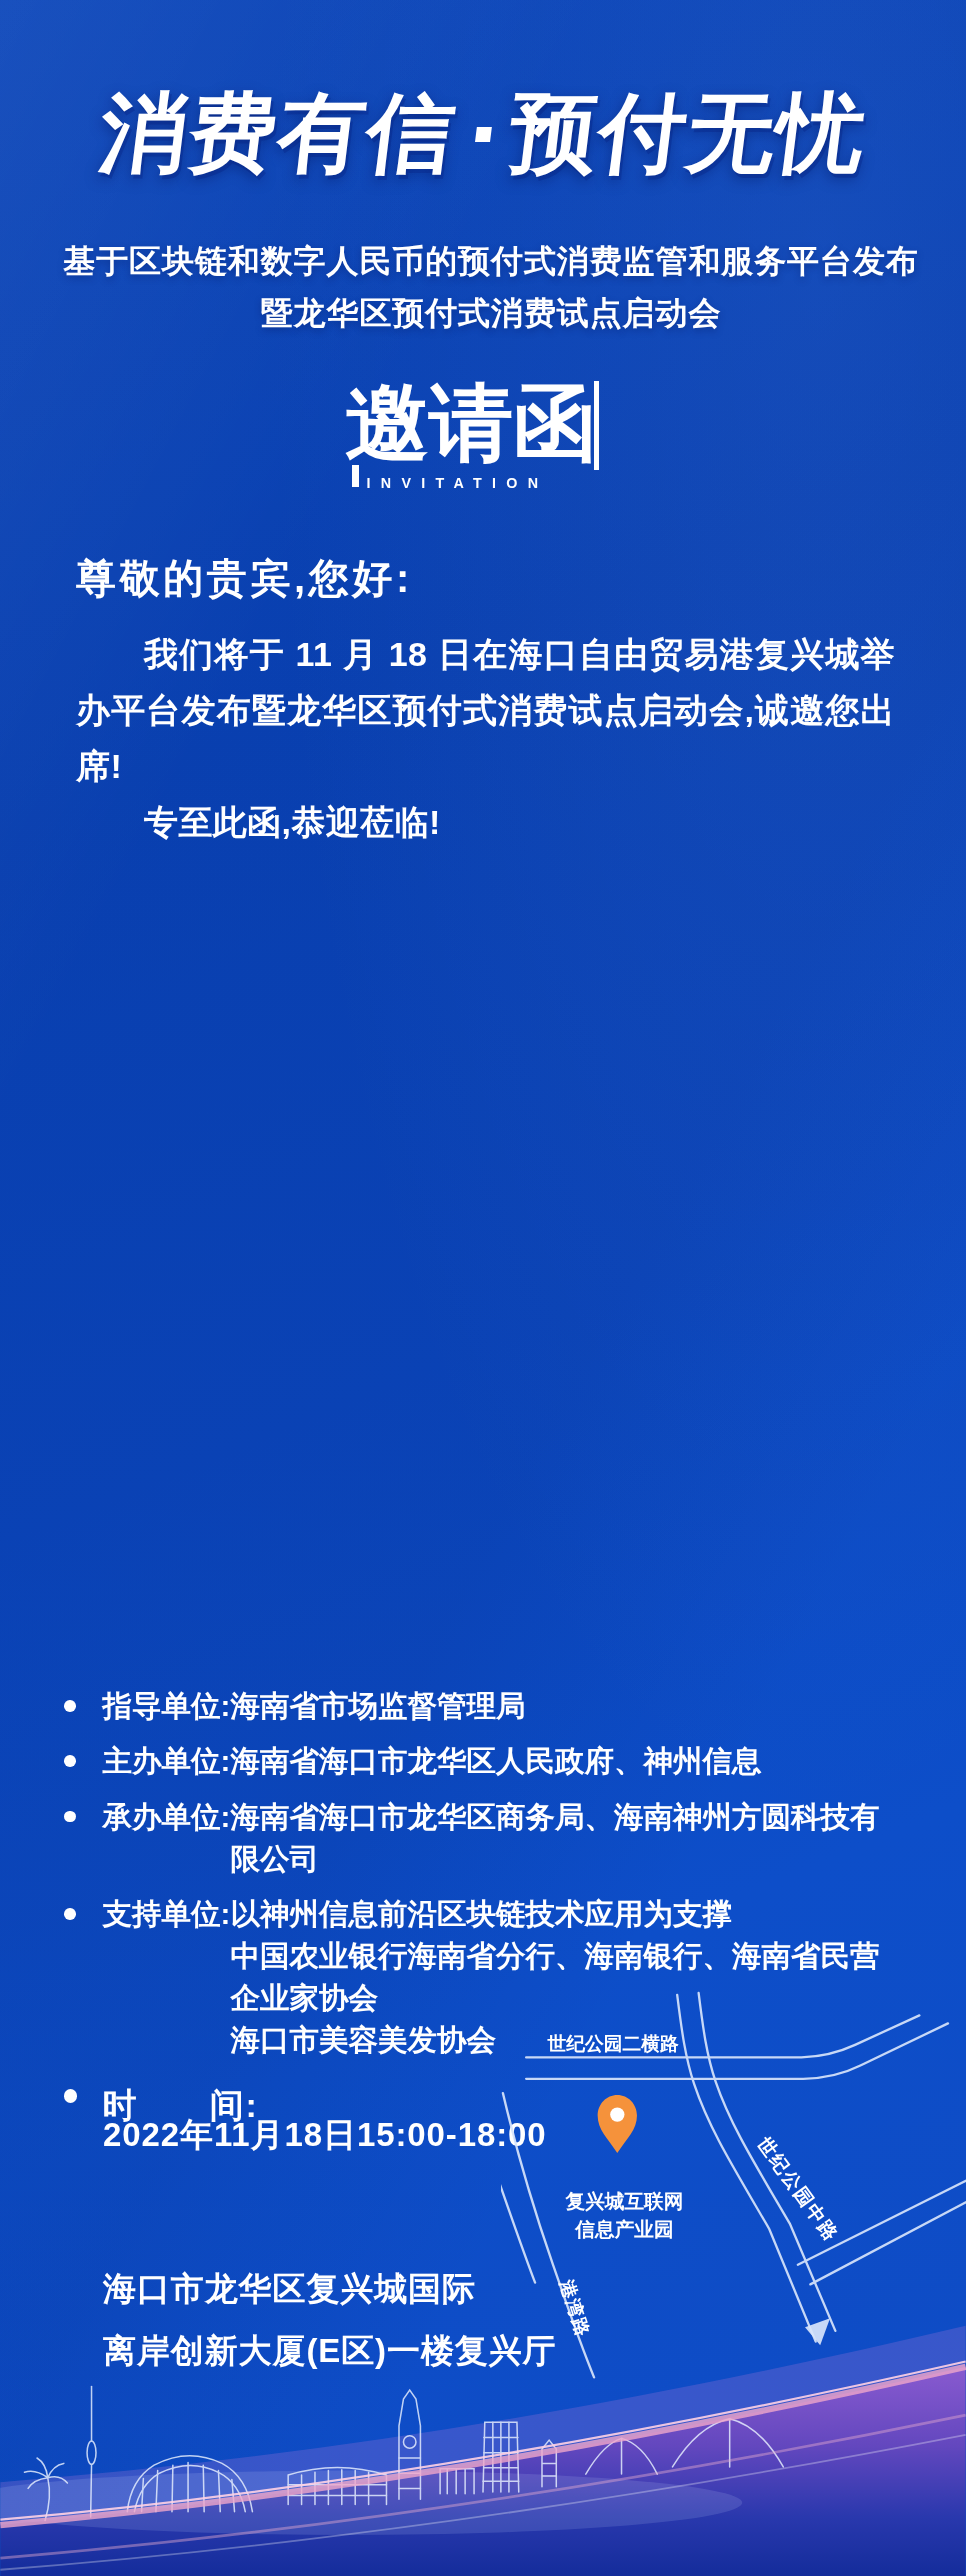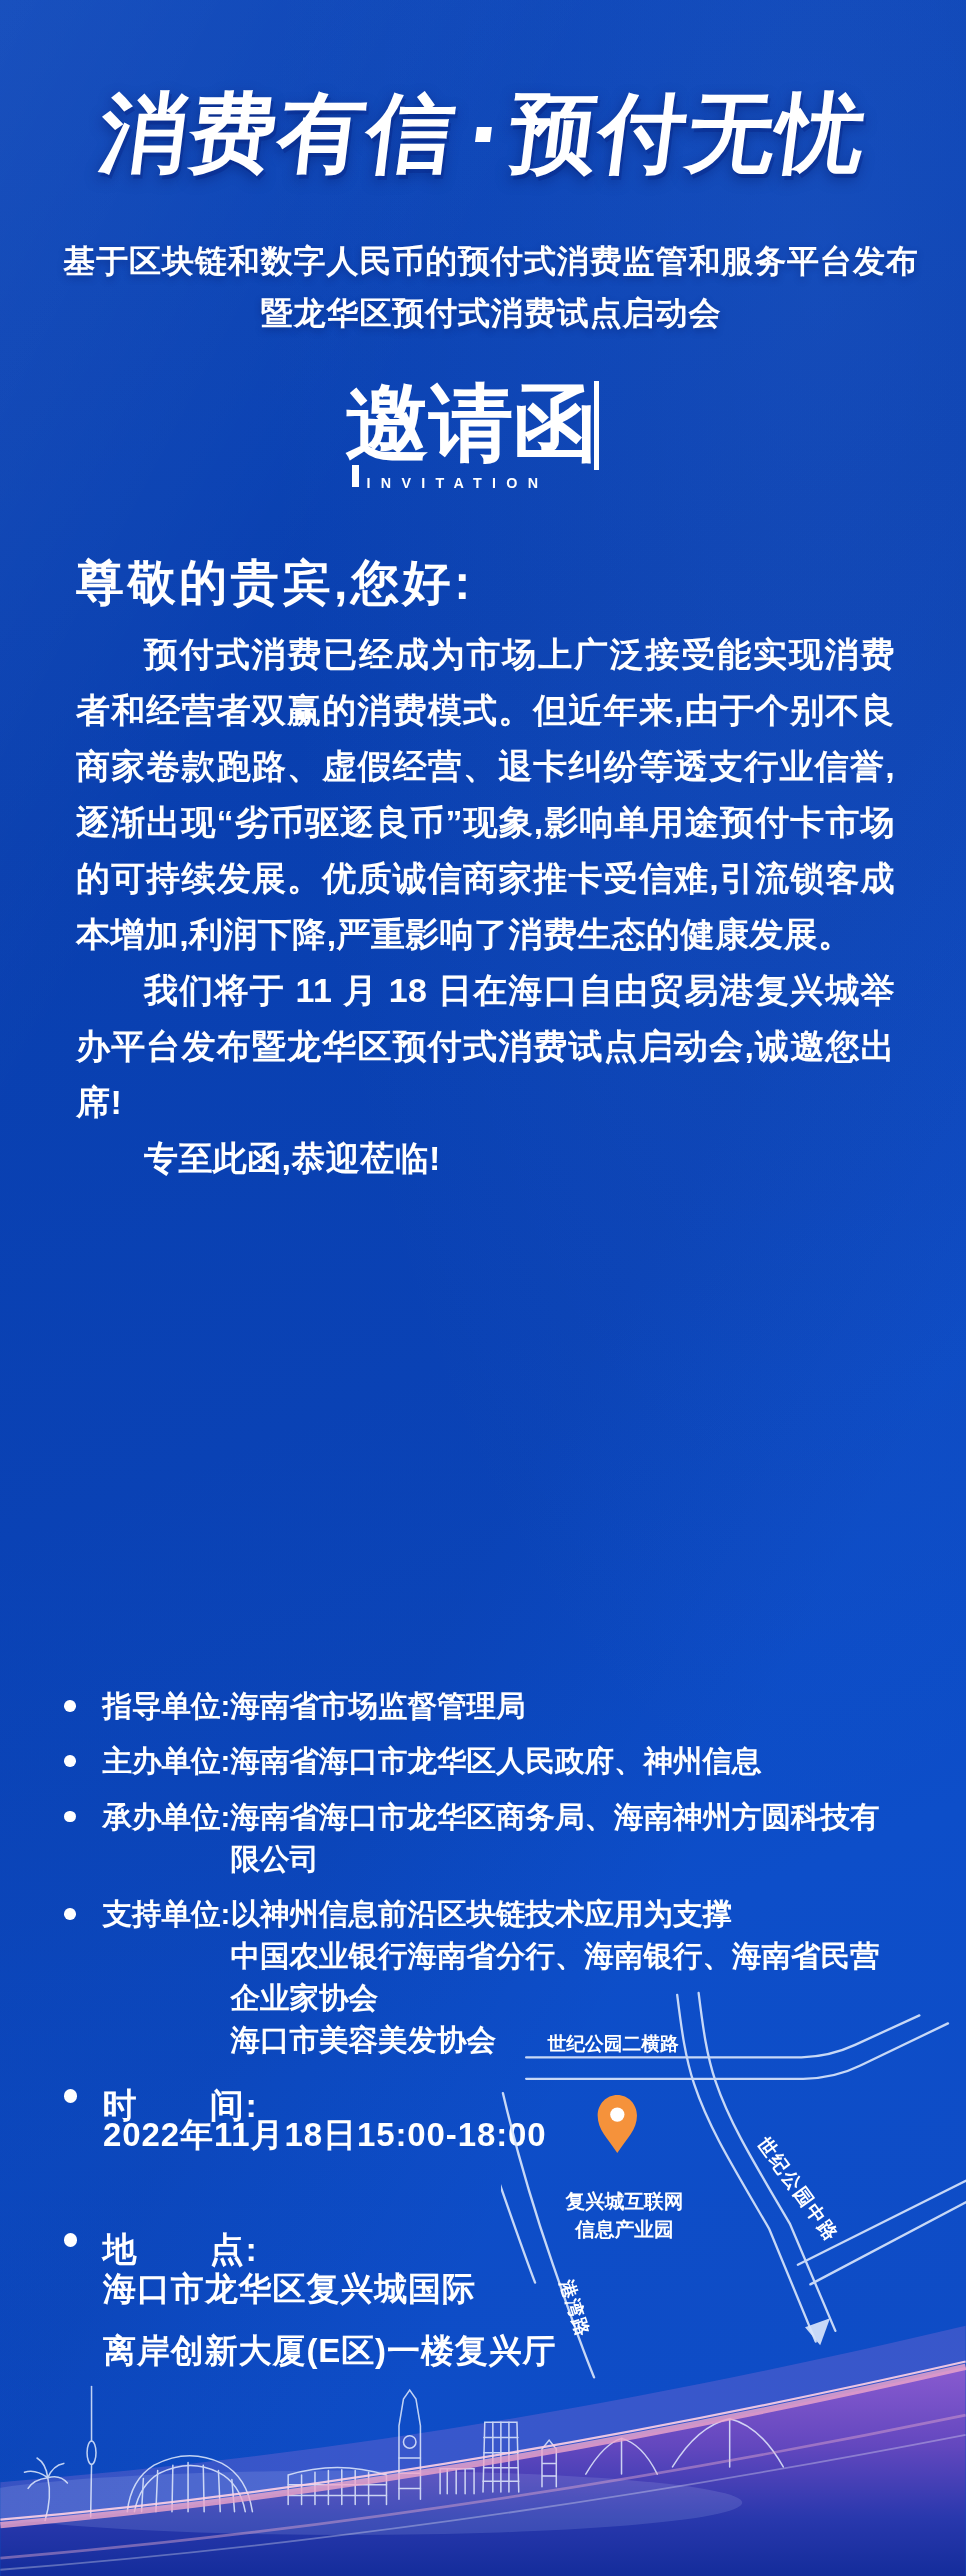--- a/index.html
+++ b/index.html
@@ -24,21 +24,21 @@
     font-size:32px;letter-spacing:0.9px;text-shadow:0 2.7px 7.2px rgba(4,24,100,.4);}
   .subtitle.l1{top:240px;}
   .subtitle.l2{top:292px;}
   
   .badge{position:absolute;top:379px;left:345px;width:268px;}
   .badge-cn{font-size:84px;font-weight:bold;letter-spacing:0;line-height:89px;white-space:nowrap;}
   .badge-vbar{position:absolute;top:1.8px;left:249px;width:5.4px;height:89px;background:#fff;}
   .badge-underbar{position:absolute;top:86px;left:7.2px;width:7.2px;height:21.5px;background:#fff;}
   .badge-en{margin-top:7.2px;margin-left:21.5px;font-size:14.3px;font-weight:bold;letter-spacing:10.3px;white-space:nowrap;}
   
-  .greeting{position:absolute;top:551px;left:76px;font-size:48px;font-weight:bold;letter-spacing:3.6px;}
+  .greeting{position:absolute;top:551px;left:76px;font-size:40px;font-weight:bold;letter-spacing:3.6px;}
   .letter{position:absolute;top:626px;left:76px;width:819px;font-size:34px;font-weight:bold;
     line-height:56px;text-align:justify;letter-spacing:0.4px;}
   .letter p{margin:0;text-indent:2em;}
   
   .orgs{position:absolute;top:1685px;left:0;width:903px;}
   .org-item{display:flex;align-items:flex-start;margin-bottom:13.4px;}
   .dot{flex:0 0 11.6px;width:11.6px;height:11.6px;border-radius:50%;background:#fff;margin:15px 0 0 64px;}
   .org-label{flex:0 0 128px;margin-left:27px;font-size:29.5px;font-weight:bold;line-height:42px;white-space:nowrap;}
   .org-lines{flex:1;font-size:29.5px;font-weight:bold;line-height:42px;}
   
@@ -63,21 +63,20 @@
 
   <div class="badge">
     <div class="badge-cn">邀请函</div>
     <div class="badge-vbar"></div>
     <div class="badge-underbar"></div>
     <div class="badge-en">INVITATION</div>
   </div>
 
   <div class="greeting">尊敬的贵宾,您好:</div>
   <div class="letter">
-    <p>预付式消费已经成为市场上广泛接受能实现消费者和经营者双赢的消费模式。但近年来,由于个别不良商家卷款跑路、虚假经营、退卡纠纷等透支行业信誉,逐渐出现“劣币驱逐良币”现象,影响单用途预付卡市场的可持续发展。优质诚信商家推卡受信难,引流锁客成本增加,利润下降,严重影响了消费生态的健康发展。</p>
     <p>我们将于 11 月 18 日在海口自由贸易港复兴城举办平台发布暨龙华区预付式消费试点启动会,诚邀您出席!</p>
     <p>专至此函,恭迎莅临!</p>
   </div>
 
   <div class="orgs">
     <div class="org-item">
       <span class="dot"></span>
       <span class="org-label">指导单位:</span>
       <span class="org-lines">
         <div>海南省市场监督管理局</div>
@@ -107,24 +106,20 @@
       </span>
     </div>
   </div>
 
   <div class="sched-row" style="top:2063px;">
     <span class="dot"></span>
     <span class="sched-label">时　　间:</span>
   </div>
   <div class="sched-line" style="top:2113px;">2022年11月18日15:00-18:00</div>
 
-  <div class="sched-row" style="top:2207px;">
-    <span class="dot"></span>
-    <span class="sched-label">地　　点:</span>
-  </div>
   <div class="sched-line" style="top:2267px;">海口市龙华区复兴城国际</div>
   <div class="sched-line" style="top:2329px;">离岸创新大厦(E区)一楼复兴厅</div>
 
   <svg class="map-svg" width="465" height="429" viewBox="0 0 520 480">
     <g stroke="#D7E4FB" stroke-width="2.6" fill="none" opacity="0.92" stroke-linecap="round">
 
       <path d="M28,100 H336 Q368,99 396,86 L468,53"></path>
       <path d="M28,124 H338 Q374,123 402,109 L500,62"></path>
 
       <path d="M197,30 C202,70 206,100 216,130 C232,178 258,220 300,292 L352,418"></path>

